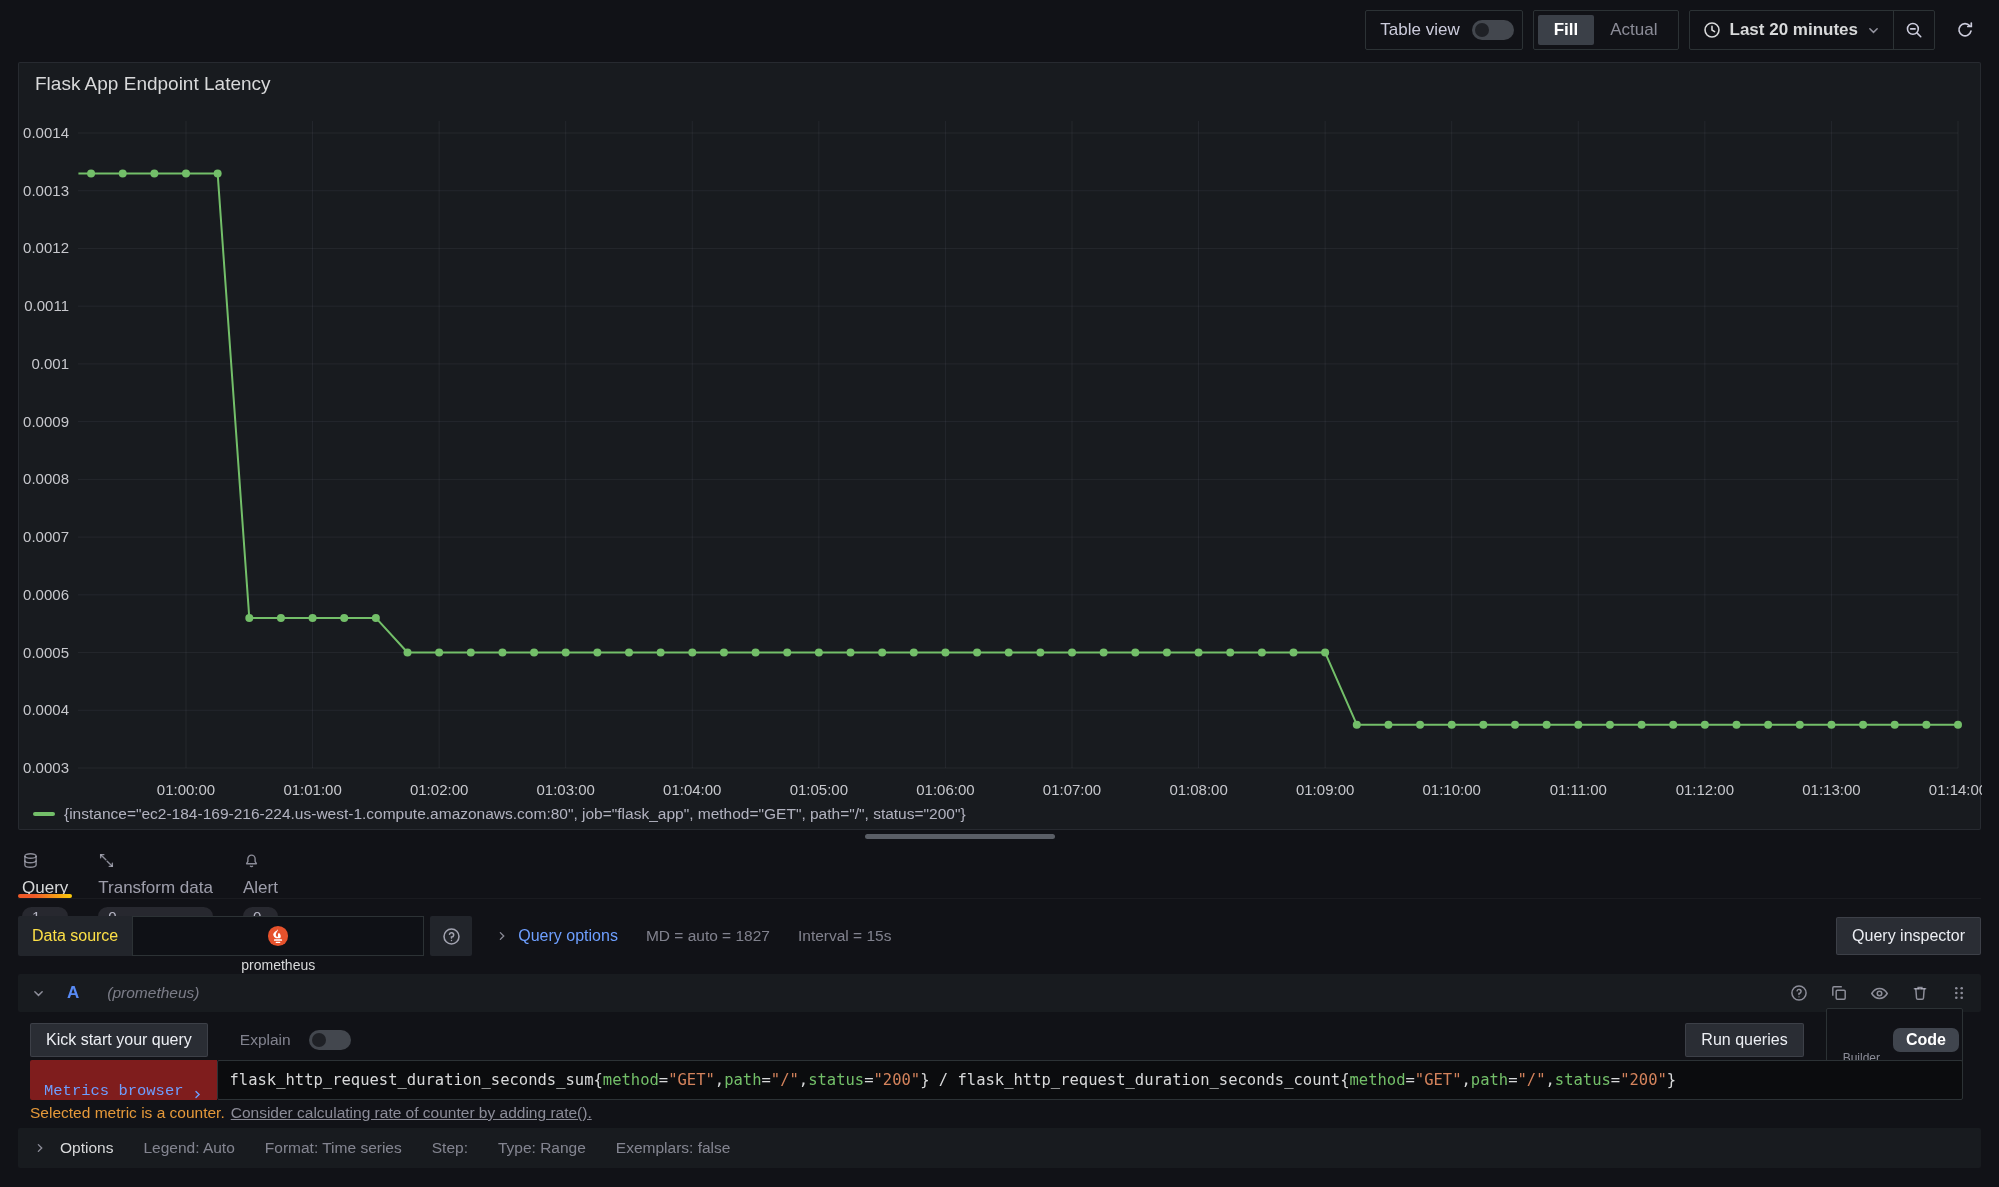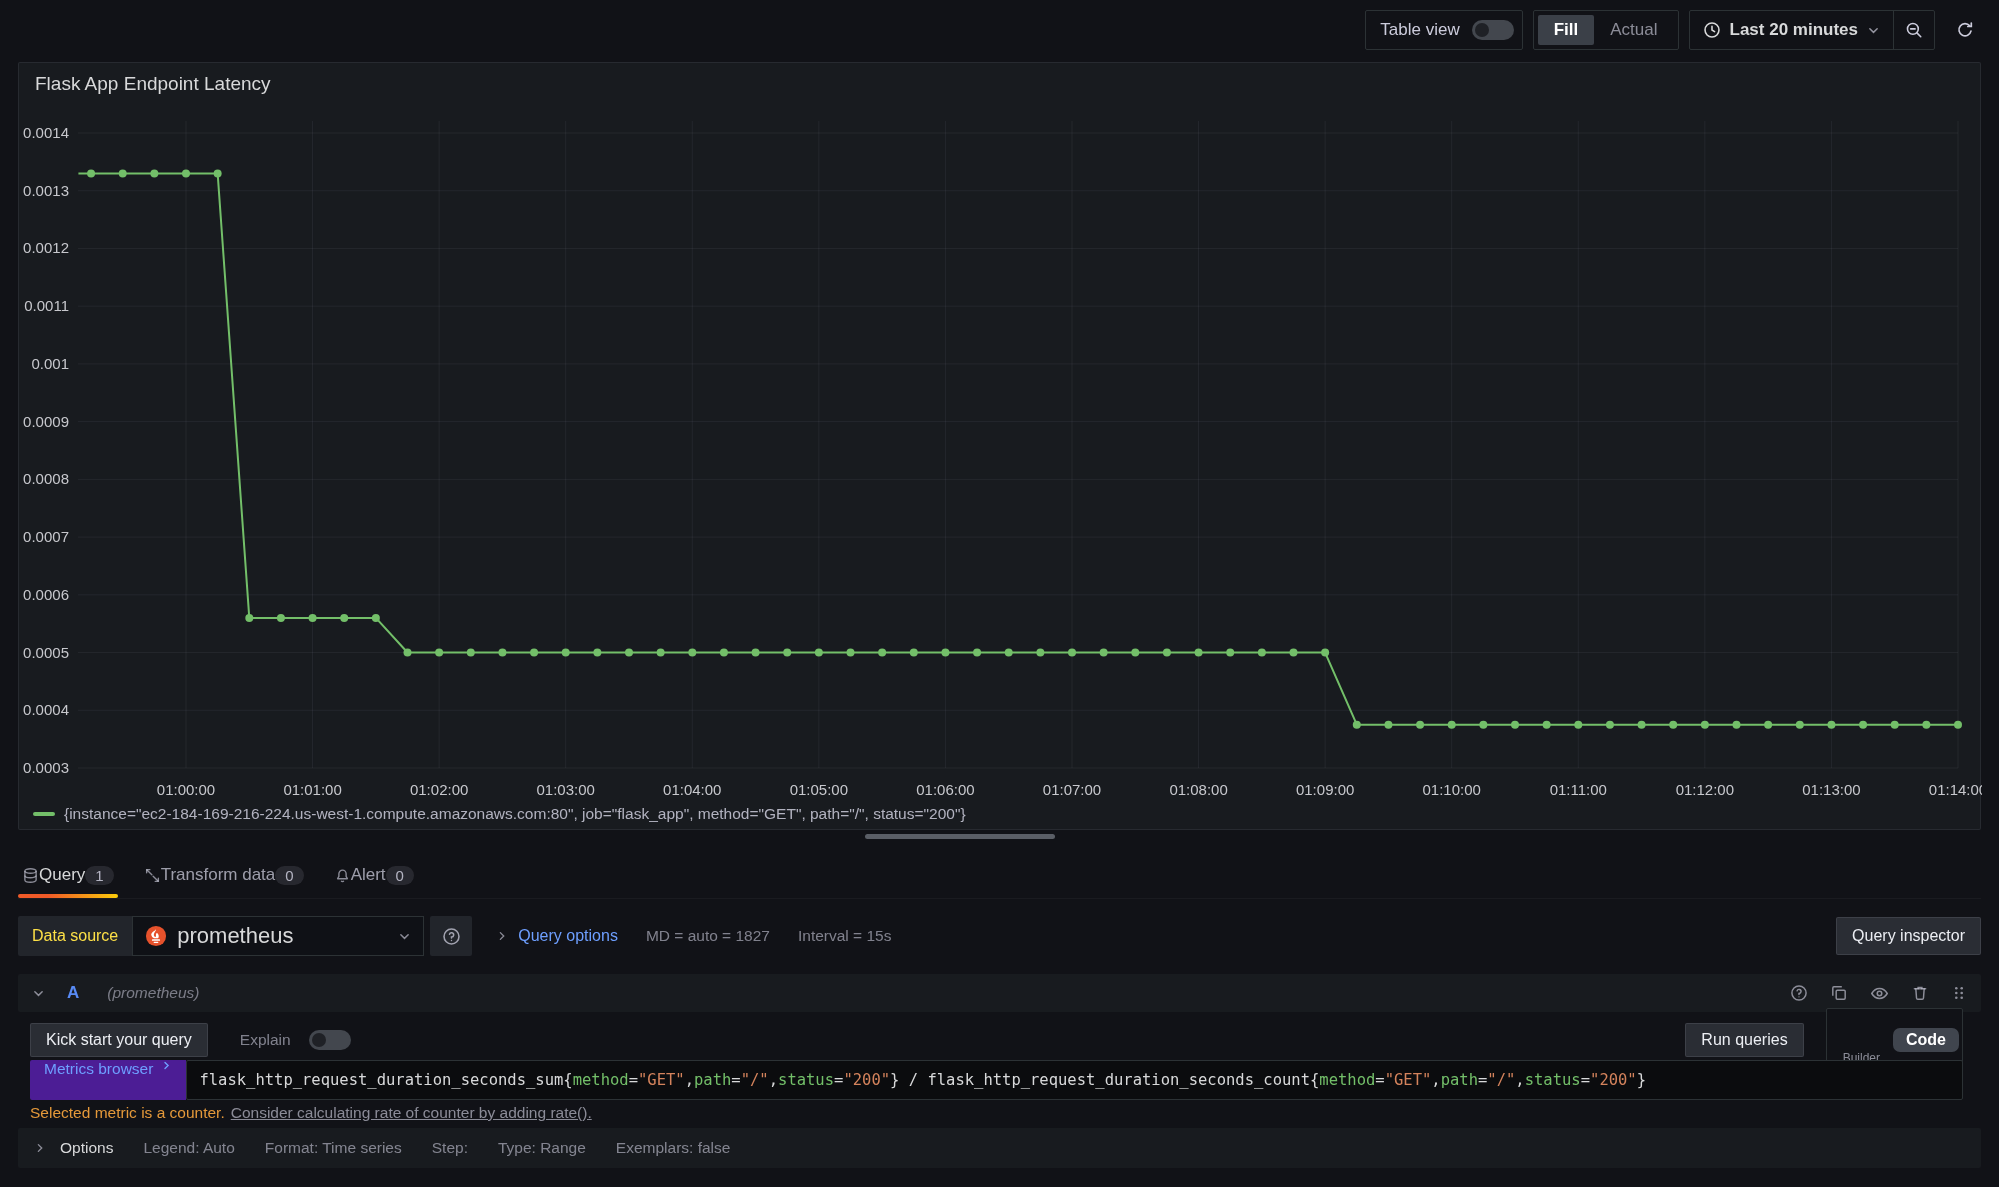--- a/index.html
+++ b/index.html
@@ -27,30 +27,30 @@
   .panel-title{position:absolute;top:10px;left:16px;font-size:19px;font-weight:500;color:#d8d9da;}
   #chart-svg{position:absolute;left:0;top:44px;}
   .legend{position:absolute;left:14px;top:742px;display:flex;align-items:center;gap:9px;}
   .legend-dash{width:22px;height:4px;border-radius:2px;background:#73bf69;flex:none;}
   .legend-label{font-size:15.5px;color:rgba(204,204,220,0.85);cursor:pointer;}
 
   .splitter{position:absolute;top:834px;left:865px;width:190px;height:5px;border-radius:3px;background:#5a5e66;cursor:row-resize;}
 
   
   .tabs{position:absolute;left:18px;top:852px;right:18px;height:46px;display:flex;gap:22px;align-items:stretch;border-bottom:1px solid rgba(204,204,220,0.05);}
-  .tab{position:relative;display:flex;align-items:center;padding:0 4px;font-size:17px;color:rgba(204,204,220,0.75);cursor:pointer;}
+  .tab{position:relative;display:flex;gap:9px;padding:0 4px;font-size:17px;color:rgba(204,204,220,0.75);cursor:pointer;flex-direction:column;}
   .tab svg{color:rgba(204,204,220,0.65);}
   .tab.active{color:#d8d9da;}
   .tab.active::after{content:"";position:absolute;left:0;right:0;bottom:0;height:4px;border-radius:2px;background:linear-gradient(90deg,#f05a28 30%,#fbca0a 99%);}
   .badge{padding:1px 10px;border-radius:11px;background:rgba(204,204,220,0.12);font-size:15px;color:rgba(204,204,220,0.85);}
 
   
   .ds-row{position:absolute;left:18px;top:916px;right:18px;height:40px;display:flex;align-items:center;}
   .ds-label{background:#22252b;height:40px;display:flex;align-items:center;padding:0 14px;font-size:16px;color:#fde047;border-radius:2px 0 0 2px;}
-  .ds-select{width:292px;height:40px;border:1px solid #2c3235;background:#0f1116;display:flex;align-items:center;gap:10px;padding:8px 12px;box-sizing:border-box;font-size:22px;color:#d8d9da;cursor:pointer;}
+  .ds-select{width:292px;height:40px;border:1px solid #2c3235;background:#0f1116;display:flex;align-items:center;gap:10px;padding:8px 12px;box-sizing:border-box;font-size:14px;color:#d8d9da;cursor:pointer;flex-direction:column;}
   .ds-select .chev{margin-left:auto;color:rgba(204,204,220,0.65);}
   .btn-sq{width:42px;height:40px;margin-left:6px;background:#22252b;border:none;border-radius:2px;display:flex;align-items:center;justify-content:center;color:rgba(204,204,220,0.75);cursor:pointer;}
   .qopts{display:flex;align-items:center;gap:10px;margin-left:24px;cursor:pointer;color:rgba(204,204,220,0.65);}
   .qopts-link{color:#6e9fff;font-size:16px;font-weight:500;}
   .dim{color:rgba(204,204,220,0.6);font-size:15.5px;}
   .ds-row .summary{margin-left:28px;}
   .btn{background:#2a2d34;border:1px solid rgba(204,204,220,0.12);border-radius:2px;color:#eceef3;font-size:16px;font-family:inherit;height:38px;padding:0 15px;font-weight:500;cursor:pointer;}
   .ds-row .btn{margin-left:auto;}
 
   
@@ -62,21 +62,21 @@
 
   .kick-row{position:absolute;left:30px;top:1022px;right:36px;height:36px;display:flex;align-items:center;}
   .kick-row .btn{height:34px;}
   .explain-label{margin-left:32px;margin-right:18px;font-size:15.5px;text-align:center;}
   .spacer{flex:1;}
   .seg2{display:flex;align-items:center;background:#111217;border:1px solid #2c3235;border-radius:2px;padding:3px;margin-left:22px;}
   .seg2-off{padding:3px 13px;color:rgba(204,204,220,0.65);font-size:12px;cursor:pointer;margin-top:36px;}
   .seg2-on{padding:3px 13px;background:#40454e;border-radius:7px;color:#fff;font-weight:600;font-size:16px;cursor:pointer;}
 
   .editor-row{position:absolute;left:30px;top:1060px;right:36px;display:flex;align-items:stretch;height:40px;}
-  .mb-btn{display:flex;align-items:flex-start;gap:8px;padding:0 14px;background:#4c1d95;color:#6e9fff;font-size:15.5px;cursor:pointer;white-space:nowrap;border-radius:2px 0 0 2px;}
+  .mb-btn{display:flex;align-items:flex-end;gap:8px;padding:0 14px;background:#7f1d1d;color:#6e9fff;font-size:15.5px;cursor:pointer;white-space:nowrap;border-radius:2px 0 0 2px;font-family:Liberation Mono, monospace;}
   .code-field{flex:1;background:#0b0c0e;border:1px solid #2c3235;border-radius:2px;display:flex;align-items:center;padding:0 12px;font-family:"DejaVu Sans Mono",monospace;font-size:15.5px;white-space:pre;color:#d8d9da;cursor:text;overflow:hidden;}
   .tok-plain{color:#d8d9da;}
   .tok-label{color:#73bf69;}
   .tok-string{color:#d4835c;}
 
   .warn-row{position:absolute;left:30px;top:1104px;font-size:15.5px;}
   .warn-text{color:#e5993a;}
   .warn-link{color:rgba(204,204,220,0.65);text-decoration:underline;margin-left:6px;cursor:pointer;}
 
   .options-row{position:absolute;left:18px;top:1128px;right:18px;height:40px;background:#181b1f;border-radius:2px;display:flex;align-items:center;gap:30px;padding:0 16px;box-sizing:border-box;color:rgba(204,204,220,0.6);font-size:15.5px;cursor:pointer;}

